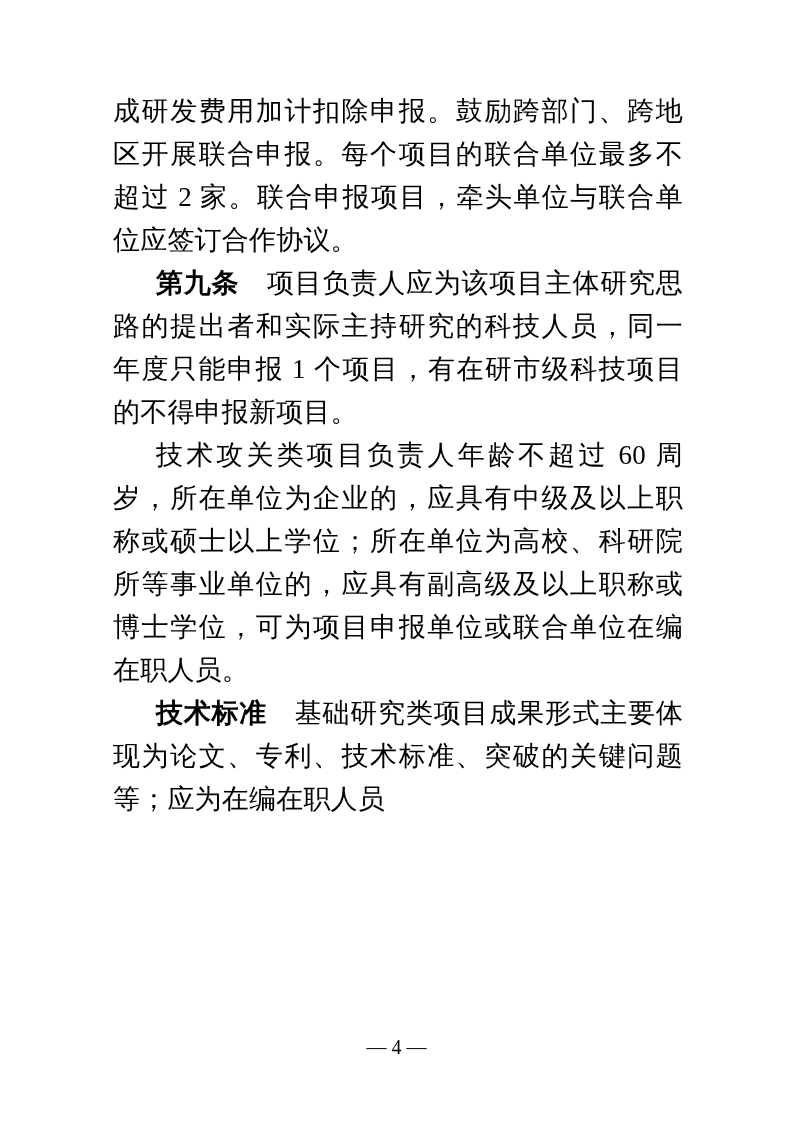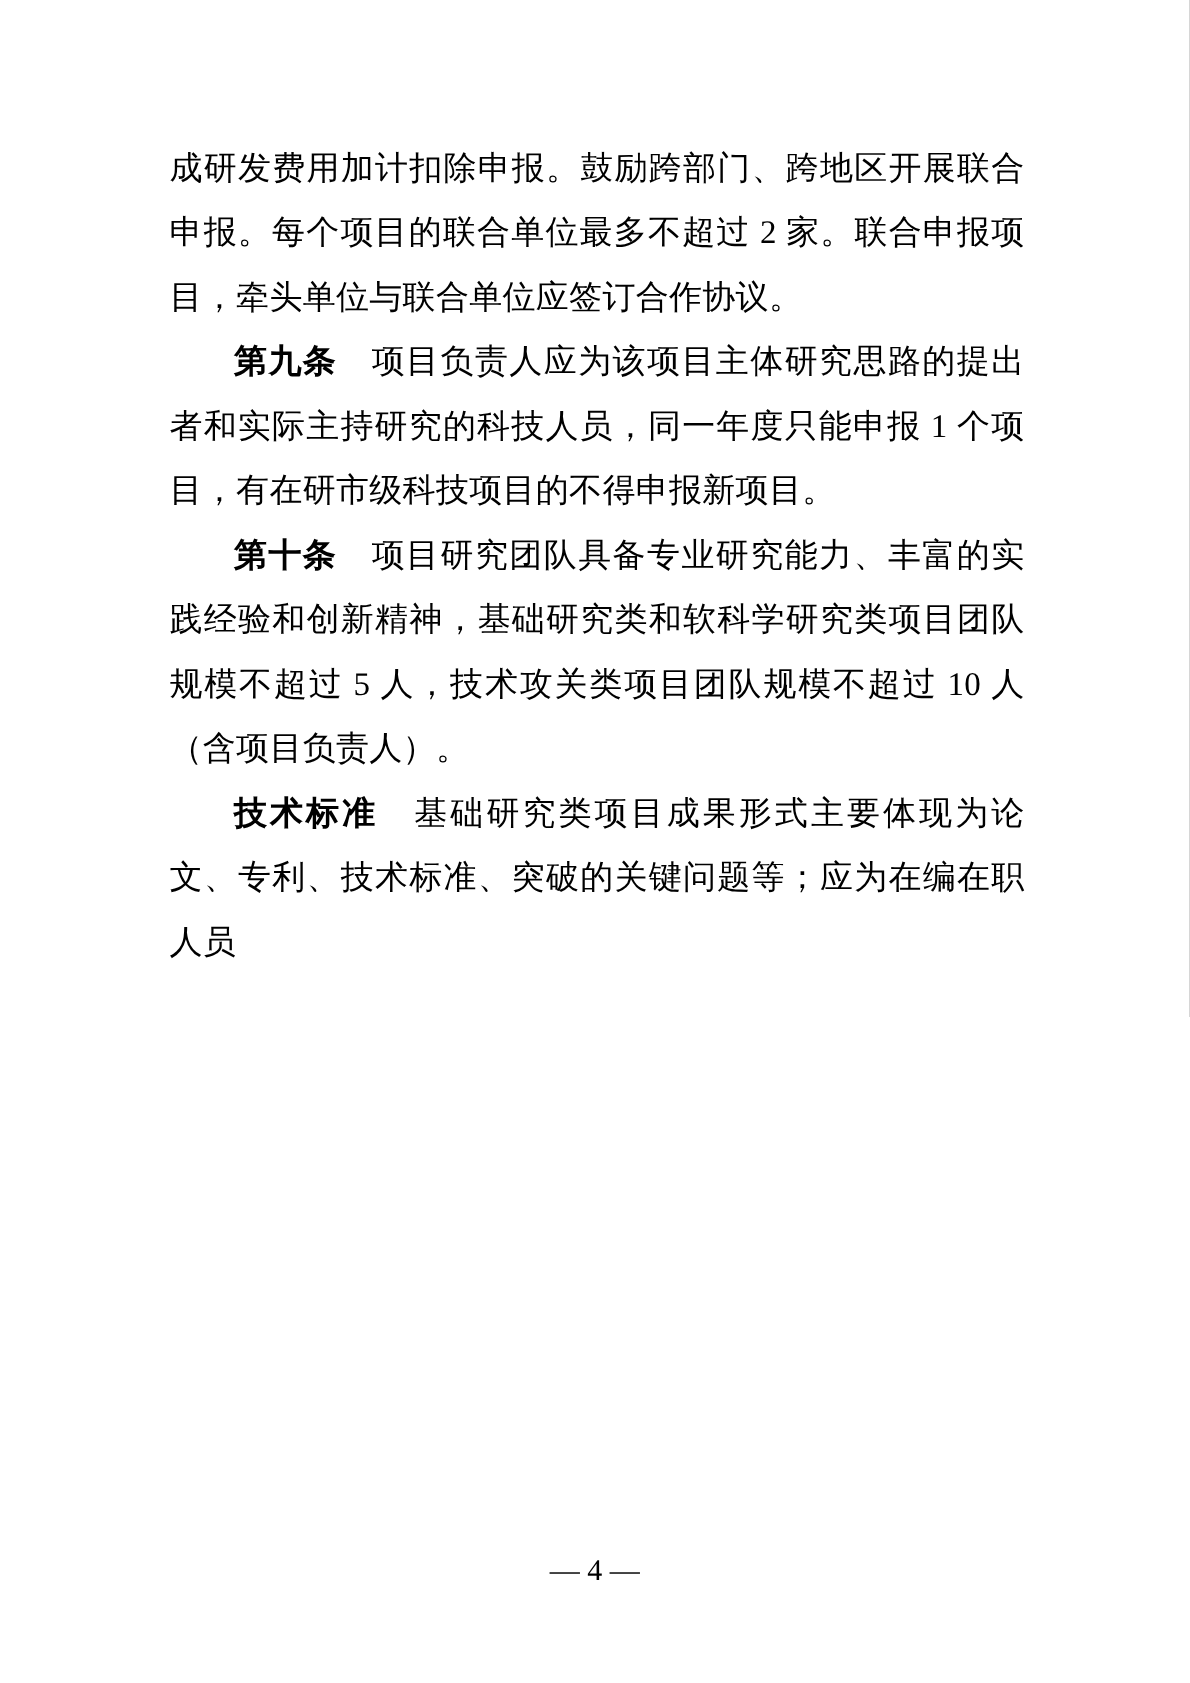--- a/index.html
+++ b/index.html
@@ -18,21 +18,21 @@
   }
   .content {
     position: absolute;
     left: 113px;
     top: 90px;
     width: 570px;
   }
   p.para {
     margin: 0;
     font-family: "Liberation Serif", "DejaVu Serif", serif;
-    font-size: 22px;
+    font-size: 27px;
     line-height: 43px;
     color: #000000;
     text-align: justify;
     text-justify: inter-ideograph;
     letter-spacing: 0.2px;
   }
   p.indent {
     text-indent: 43px;
   }
   .lead {
@@ -58,24 +58,24 @@
 
     <p class="para">
       <span>成研发费用加计扣除申报。鼓励跨部门、跨地区开展联合申报。每个项目的联合单位最多不超过 2 家。联合申报项目，牵头单位与联合单位应签订合作协议。</span>
     </p>
 
     <p class="para indent">
       <span class="lead">第九条</span>　<span>项目负责人应为该项目主体研究思路的提出者和实际主持研究的科技人员，同一年度只能申报 1 个项目，有在研市级科技项目的不得申报新项目。</span>
     </p>
 
 
+    <p class="para indent">
+      <span>技术攻关类项目负责人年龄不超过 60 周岁，所在单位为企业的，应具有中级及以上职称或硕士以上学位；所在单位为高校、科研院所等事业单位的，应具有副高级及以上职称或博士学位，可为项目申报单位或联合单位在编在职人员。</span>
+    </p>
 
-    <p class="para indent">
-      <span class="lead">第十条</span>　<span>项目研究团队具备专业研究能力、丰富的实践经验和创新精神，基础研究类和软科学研究类项目团队规模不超过 5 人，技术攻关类项目团队规模不超过 10 人（含项目负责人）。</span>
-    </p>
 
     <p class="para indent">
       <span class="lead">技术标准</span>　<span>基础研究类项目成果形式主要体现为论文、专利、技术标准、突破的关键问题等；应为在编在职人员</span>
     </p>
 
   </div>
 
   <div class="footer">— 4 —</div>
 </div>
 

